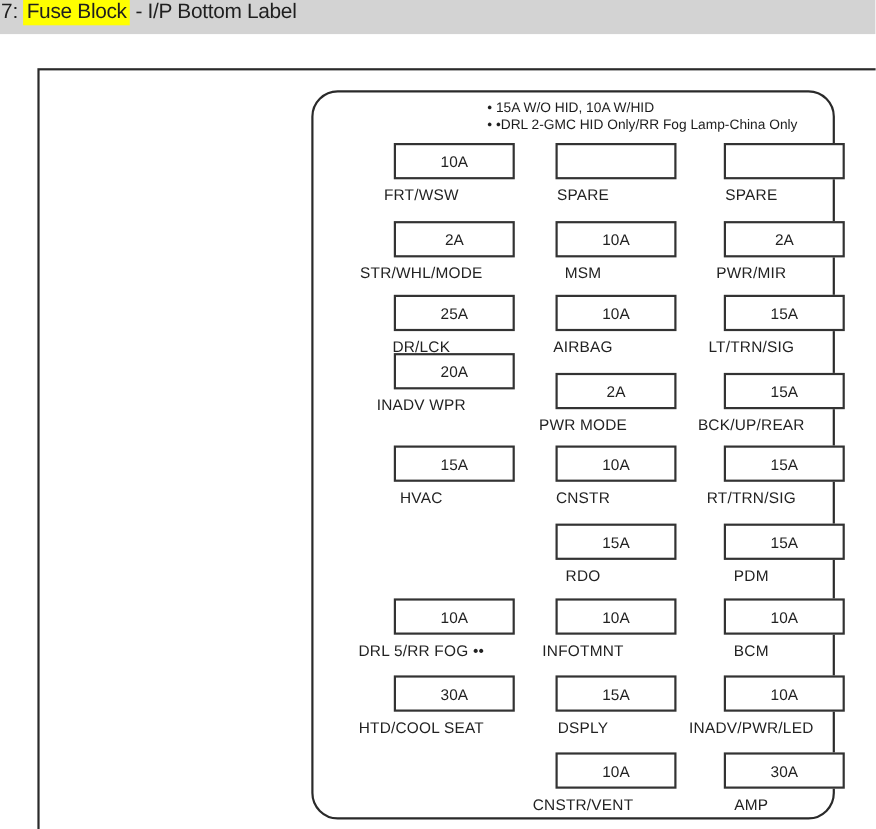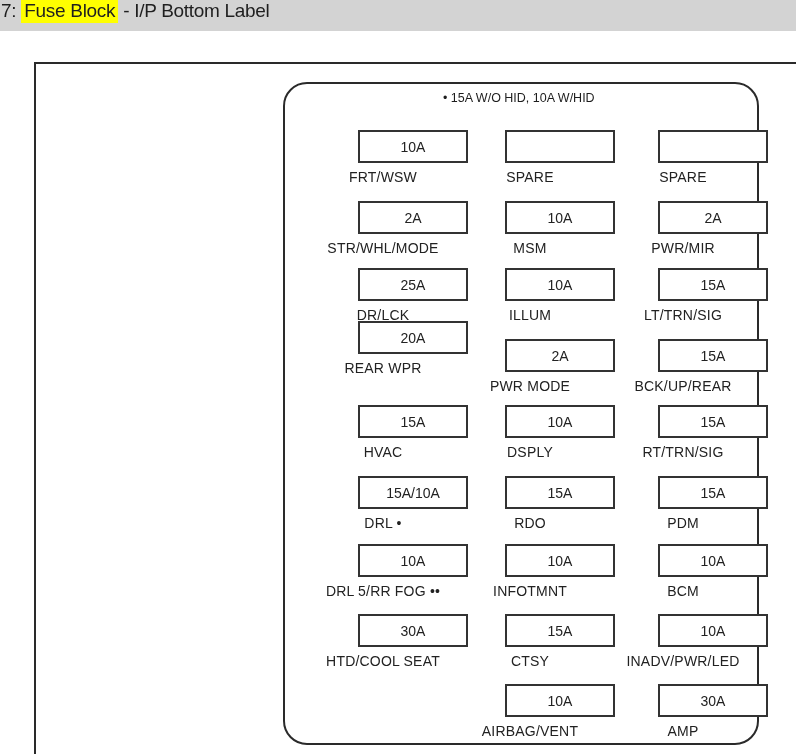--- a/index.html
+++ b/index.html
@@ -68,20 +68,21 @@
 
 <div class="header-bar">
   <div class="header-title"><span>7: </span><span class="hl">Fuse Block</span><span> - I/P Bottom Label</span></div>
 </div>
 
 <div class="outer-frame"></div>
 
 <div class="fuse-panel">
   <div class="notes">
     <div class="note-line">• 15A W/O HID, 10A W/HID</div>
+    <div class="note-line">• •DRL 2-GMC HID Only/RR Fog Lamp-China Only</div>
   </div>
 <div class="fuse-cell" style="left: 29px; top: 46px;">
       <div class="fuse-box">
         <span class="amp">10A</span>
       </div>
       <div class="fuse-label">FRT/WSW</div>
     </div>
     <div class="fuse-cell" style="left: 176px; top: 46px;">
       <div class="fuse-box">
         <span class="amp"></span>
@@ -115,33 +116,33 @@
     <div class="fuse-cell" style="left: 29px; top: 184px; border-radius: 10px;">
       <div class="fuse-box">
         <span class="amp">25A</span>
       </div>
       <div class="fuse-label">DR/LCK</div>
     </div>
     <div class="fuse-cell" style="left: 176px; top: 184px;">
       <div class="fuse-box">
         <span class="amp">10A</span>
       </div>
-      <div class="fuse-label">ILLUM</div>
+      <div class="fuse-label">AIRBAG</div>
     </div>
     <div class="fuse-cell" style="left: 329px; top: 184px;">
       <div class="fuse-box">
         <span class="amp">15A</span>
       </div>
       <div class="fuse-label">LT/TRN/SIG</div>
     </div>
     <div class="fuse-cell" style="left: 29px; top: 237px;">
       <div class="fuse-box">
         <span class="amp">20A</span>
       </div>
-      <div class="fuse-label">REAR WPR</div>
+      <div class="fuse-label">INADV WPR</div>
     </div>
     <div class="fuse-cell" style="left: 176px; top: 255px;">
       <div class="fuse-box">
         <span class="amp">2A</span>
       </div>
       <div class="fuse-label">PWR MODE</div>
     </div>
     <div class="fuse-cell" style="left: 329px; top: 255px;">
       <div class="fuse-box">
         <span class="amp">15A</span>
@@ -151,87 +152,81 @@
     <div class="fuse-cell" style="left: 29px; top: 321px;">
       <div class="fuse-box">
         <span class="amp">15A</span>
       </div>
       <div class="fuse-label">HVAC</div>
     </div>
     <div class="fuse-cell" style="left: 176px; top: 321px;">
       <div class="fuse-box">
         <span class="amp">10A</span>
       </div>
+      <div class="fuse-label">CNSTR</div>
+    </div>
+    <div class="fuse-cell" style="left: 329px; top: 321px;">
+      <div class="fuse-box">
+        <span class="amp">15A</span>
+      </div>
+      <div class="fuse-label">RT/TRN/SIG</div>
+    </div>
+    <div class="fuse-cell" style="left: 176px; top: 392px;">
+      <div class="fuse-box">
+        <span class="amp">15A</span>
+      </div>
+      <div class="fuse-label">RDO</div>
+    </div>
+    <div class="fuse-cell" style="left: 329px; top: 392px;">
+      <div class="fuse-box">
+        <span class="amp">15A</span>
+      </div>
+      <div class="fuse-label">PDM</div>
+    </div>
+    <div class="fuse-cell" style="left: 29px; top: 460px;">
+      <div class="fuse-box">
+        <span class="amp">10A</span>
+      </div>
+      <div class="fuse-label">DRL 5/RR FOG ••</div>
+    </div>
+    <div class="fuse-cell" style="left: 176px; top: 460px;">
+      <div class="fuse-box">
+        <span class="amp">10A</span>
+      </div>
+      <div class="fuse-label">INFOTMNT</div>
+    </div>
+    <div class="fuse-cell" style="left: 329px; top: 460px;">
+      <div class="fuse-box">
+        <span class="amp">10A</span>
+      </div>
+      <div class="fuse-label">BCM</div>
+    </div>
+    <div class="fuse-cell" style="left: 29px; top: 530px;">
+      <div class="fuse-box">
+        <span class="amp">30A</span>
+      </div>
+      <div class="fuse-label">HTD/COOL SEAT</div>
+    </div>
+    <div class="fuse-cell" style="left: 176px; top: 530px;">
+      <div class="fuse-box">
+        <span class="amp">15A</span>
+      </div>
       <div class="fuse-label">DSPLY</div>
     </div>
-    <div class="fuse-cell" style="left: 329px; top: 321px;">
-      <div class="fuse-box">
-        <span class="amp">15A</span>
-      </div>
-      <div class="fuse-label">RT/TRN/SIG</div>
-    </div>
-    <div class="fuse-cell" style="left: 29px; top: 392px;">
-      <div class="fuse-box">
-        <span class="amp">15A/10A</span>
-      </div>
-      <div class="fuse-label">DRL •</div>
-    </div>
-    <div class="fuse-cell" style="left: 176px; top: 392px;">
-      <div class="fuse-box">
-        <span class="amp">15A</span>
-      </div>
-      <div class="fuse-label">RDO</div>
-    </div>
-    <div class="fuse-cell" style="left: 329px; top: 392px;">
-      <div class="fuse-box">
-        <span class="amp">15A</span>
-      </div>
-      <div class="fuse-label">PDM</div>
-    </div>
-    <div class="fuse-cell" style="left: 29px; top: 460px;">
-      <div class="fuse-box">
-        <span class="amp">10A</span>
-      </div>
-      <div class="fuse-label">DRL 5/RR FOG ••</div>
-    </div>
-    <div class="fuse-cell" style="left: 176px; top: 460px;">
-      <div class="fuse-box">
-        <span class="amp">10A</span>
-      </div>
-      <div class="fuse-label">INFOTMNT</div>
-    </div>
-    <div class="fuse-cell" style="left: 329px; top: 460px;">
-      <div class="fuse-box">
-        <span class="amp">10A</span>
-      </div>
-      <div class="fuse-label">BCM</div>
-    </div>
-    <div class="fuse-cell" style="left: 29px; top: 530px;">
+    <div class="fuse-cell" style="left: 329px; top: 530px;">
+      <div class="fuse-box">
+        <span class="amp">10A</span>
+      </div>
+      <div class="fuse-label">INADV/PWR/LED</div>
+    </div>
+    <div class="fuse-cell" style="left: 176px; top: 600px;">
+      <div class="fuse-box">
+        <span class="amp">10A</span>
+      </div>
+      <div class="fuse-label">CNSTR/VENT</div>
+    </div>
+    <div class="fuse-cell" style="left: 329px; top: 600px;">
       <div class="fuse-box">
         <span class="amp">30A</span>
       </div>
-      <div class="fuse-label">HTD/COOL SEAT</div>
-    </div>
-    <div class="fuse-cell" style="left: 176px; top: 530px;">
-      <div class="fuse-box">
-        <span class="amp">15A</span>
-      </div>
-      <div class="fuse-label">CTSY</div>
-    </div>
-    <div class="fuse-cell" style="left: 329px; top: 530px;">
-      <div class="fuse-box">
-        <span class="amp">10A</span>
-      </div>
-      <div class="fuse-label">INADV/PWR/LED</div>
-    </div>
-    <div class="fuse-cell" style="left: 176px; top: 600px;">
-      <div class="fuse-box">
-        <span class="amp">10A</span>
-      </div>
-      <div class="fuse-label">AIRBAG/VENT</div>
-    </div>
-    <div class="fuse-cell" style="left: 329px; top: 600px;">
-      <div class="fuse-box">
-        <span class="amp">30A</span>
-      </div>
       <div class="fuse-label">AMP</div>
     </div>
   </div>
 
 </body></html>

